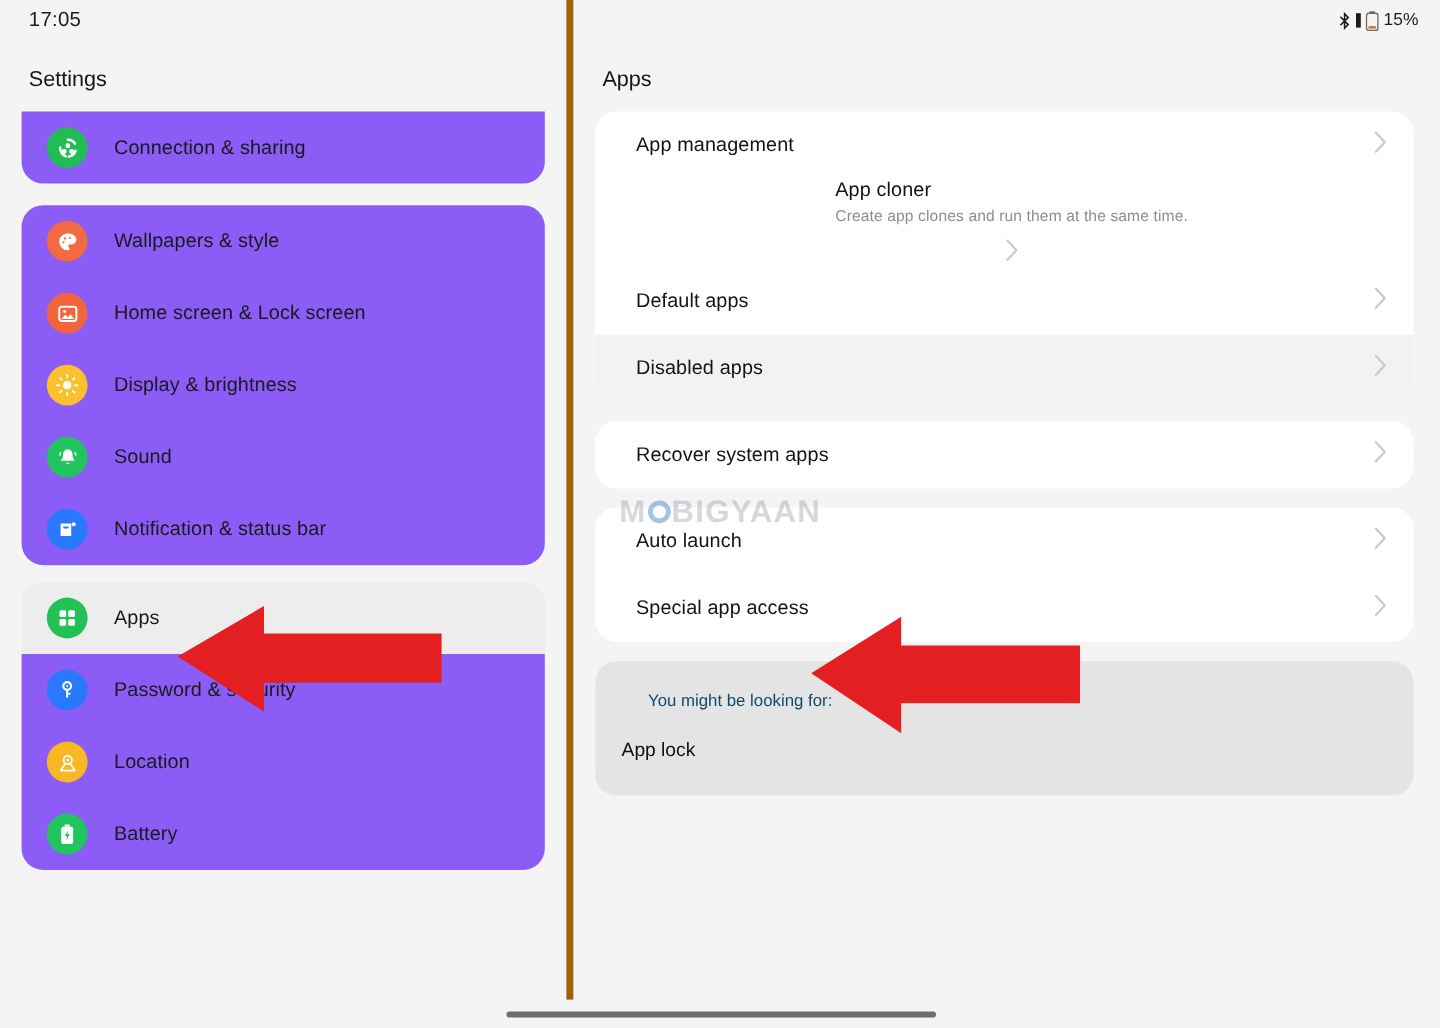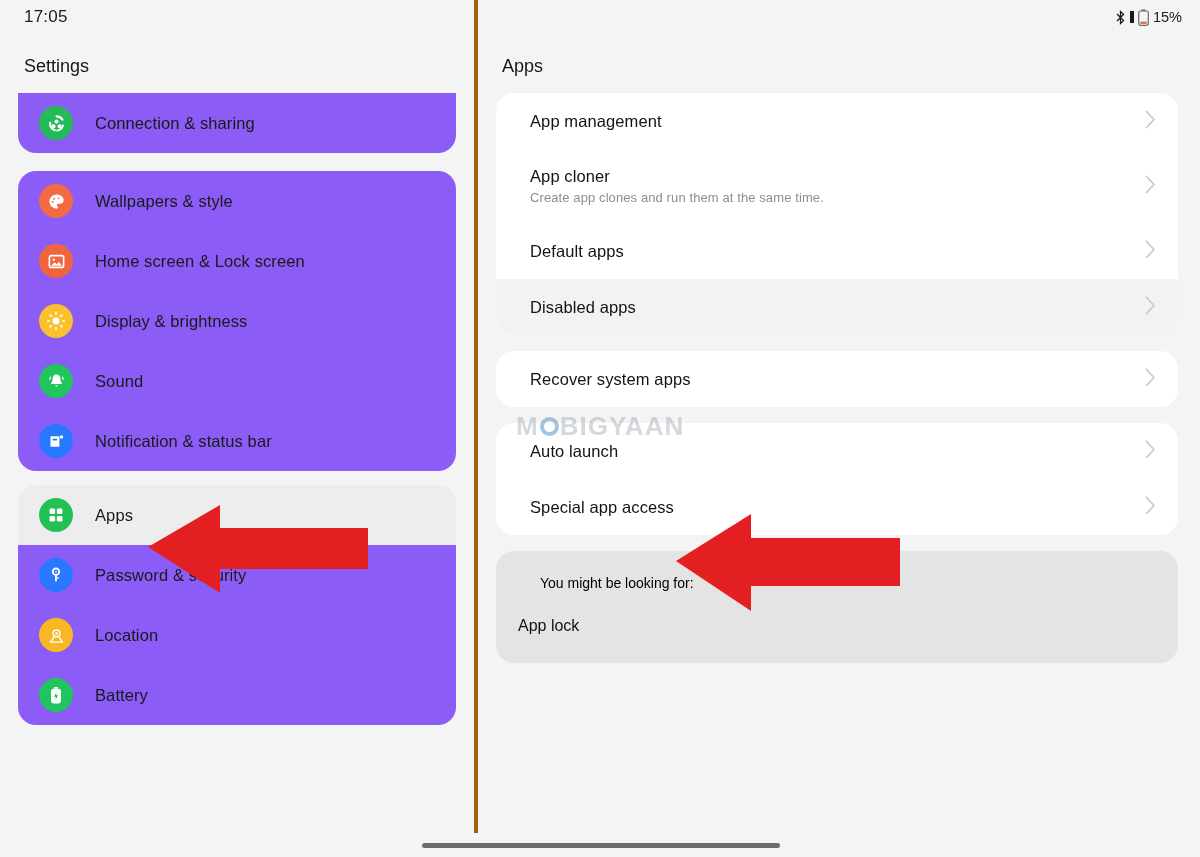--- a/index.html
+++ b/index.html
@@ -9,21 +9,21 @@
     background: #f4f4f4;
     overflow: hidden;
   }
   #root { position: relative; width: 1200px; height: 857px; display: flex; }
 
   
   .left-panel {
     position: relative;
     width: 478px; height: 857px;
     background: #f4f4f4;
-    border-right: 4px solid #a16207;
+    border-right: 6px solid #a16207;
     overflow: hidden;
   }
   .statusbar-left {
     height: 34px;
     display: flex; align-items: center;
     padding-left: 24px;
   }
   .clock { font-size: 17px; color: #1b1b1b; letter-spacing: .2px; }
 
   .settings-title {
@@ -86,34 +86,34 @@
     border-radius: 18px;
     margin: 0 22px 16px 18px;
     overflow: hidden;
   }
   .r-row {
     position: relative;
     display: flex; align-items: center; justify-content: space-between;
     padding: 0 22px 0 34px;
     min-height: 56px;
   }
-  .r-row.tall { min-height: 74px; }
+  .r-row.tall { min-height: 74px; flex-direction: column; }
   .r-row.shaded { background: #f2f2f2; }
   .r-texts { display: flex; flex-direction: column; gap: 4px; }
   .r-label { font-size: 16.5px; color: #131313; letter-spacing: .1px; }
   .r-sub { font-size: 13px; color: #8e8e8e; letter-spacing: .1px; }
   .chev { color: #c9c9c9; flex: 0 0 auto; }
 
   .hint-card {
     background: #e4e4e4;
     border-radius: 18px;
     margin: 12px 22px 0 18px;
     padding: 24px 0 28px 0;
   }
-  .hint-head { font-size: 14px; color: #000000; padding: 0 0 0 44px; }
+  .hint-head { font-size: 14px; color: #0c4a6e; padding: 0 0 0 44px; }
   .hint-item { font-size: 16px; color: #111111; padding: 26px 0 0 22px; }
 
   
   .arrow { position: absolute; }
   .watermark {
     position: absolute;
     left: 516px; top: 411px;
     display: flex; align-items: center;
     font-size: 26px; font-weight: bold;
     letter-spacing: 1px;

